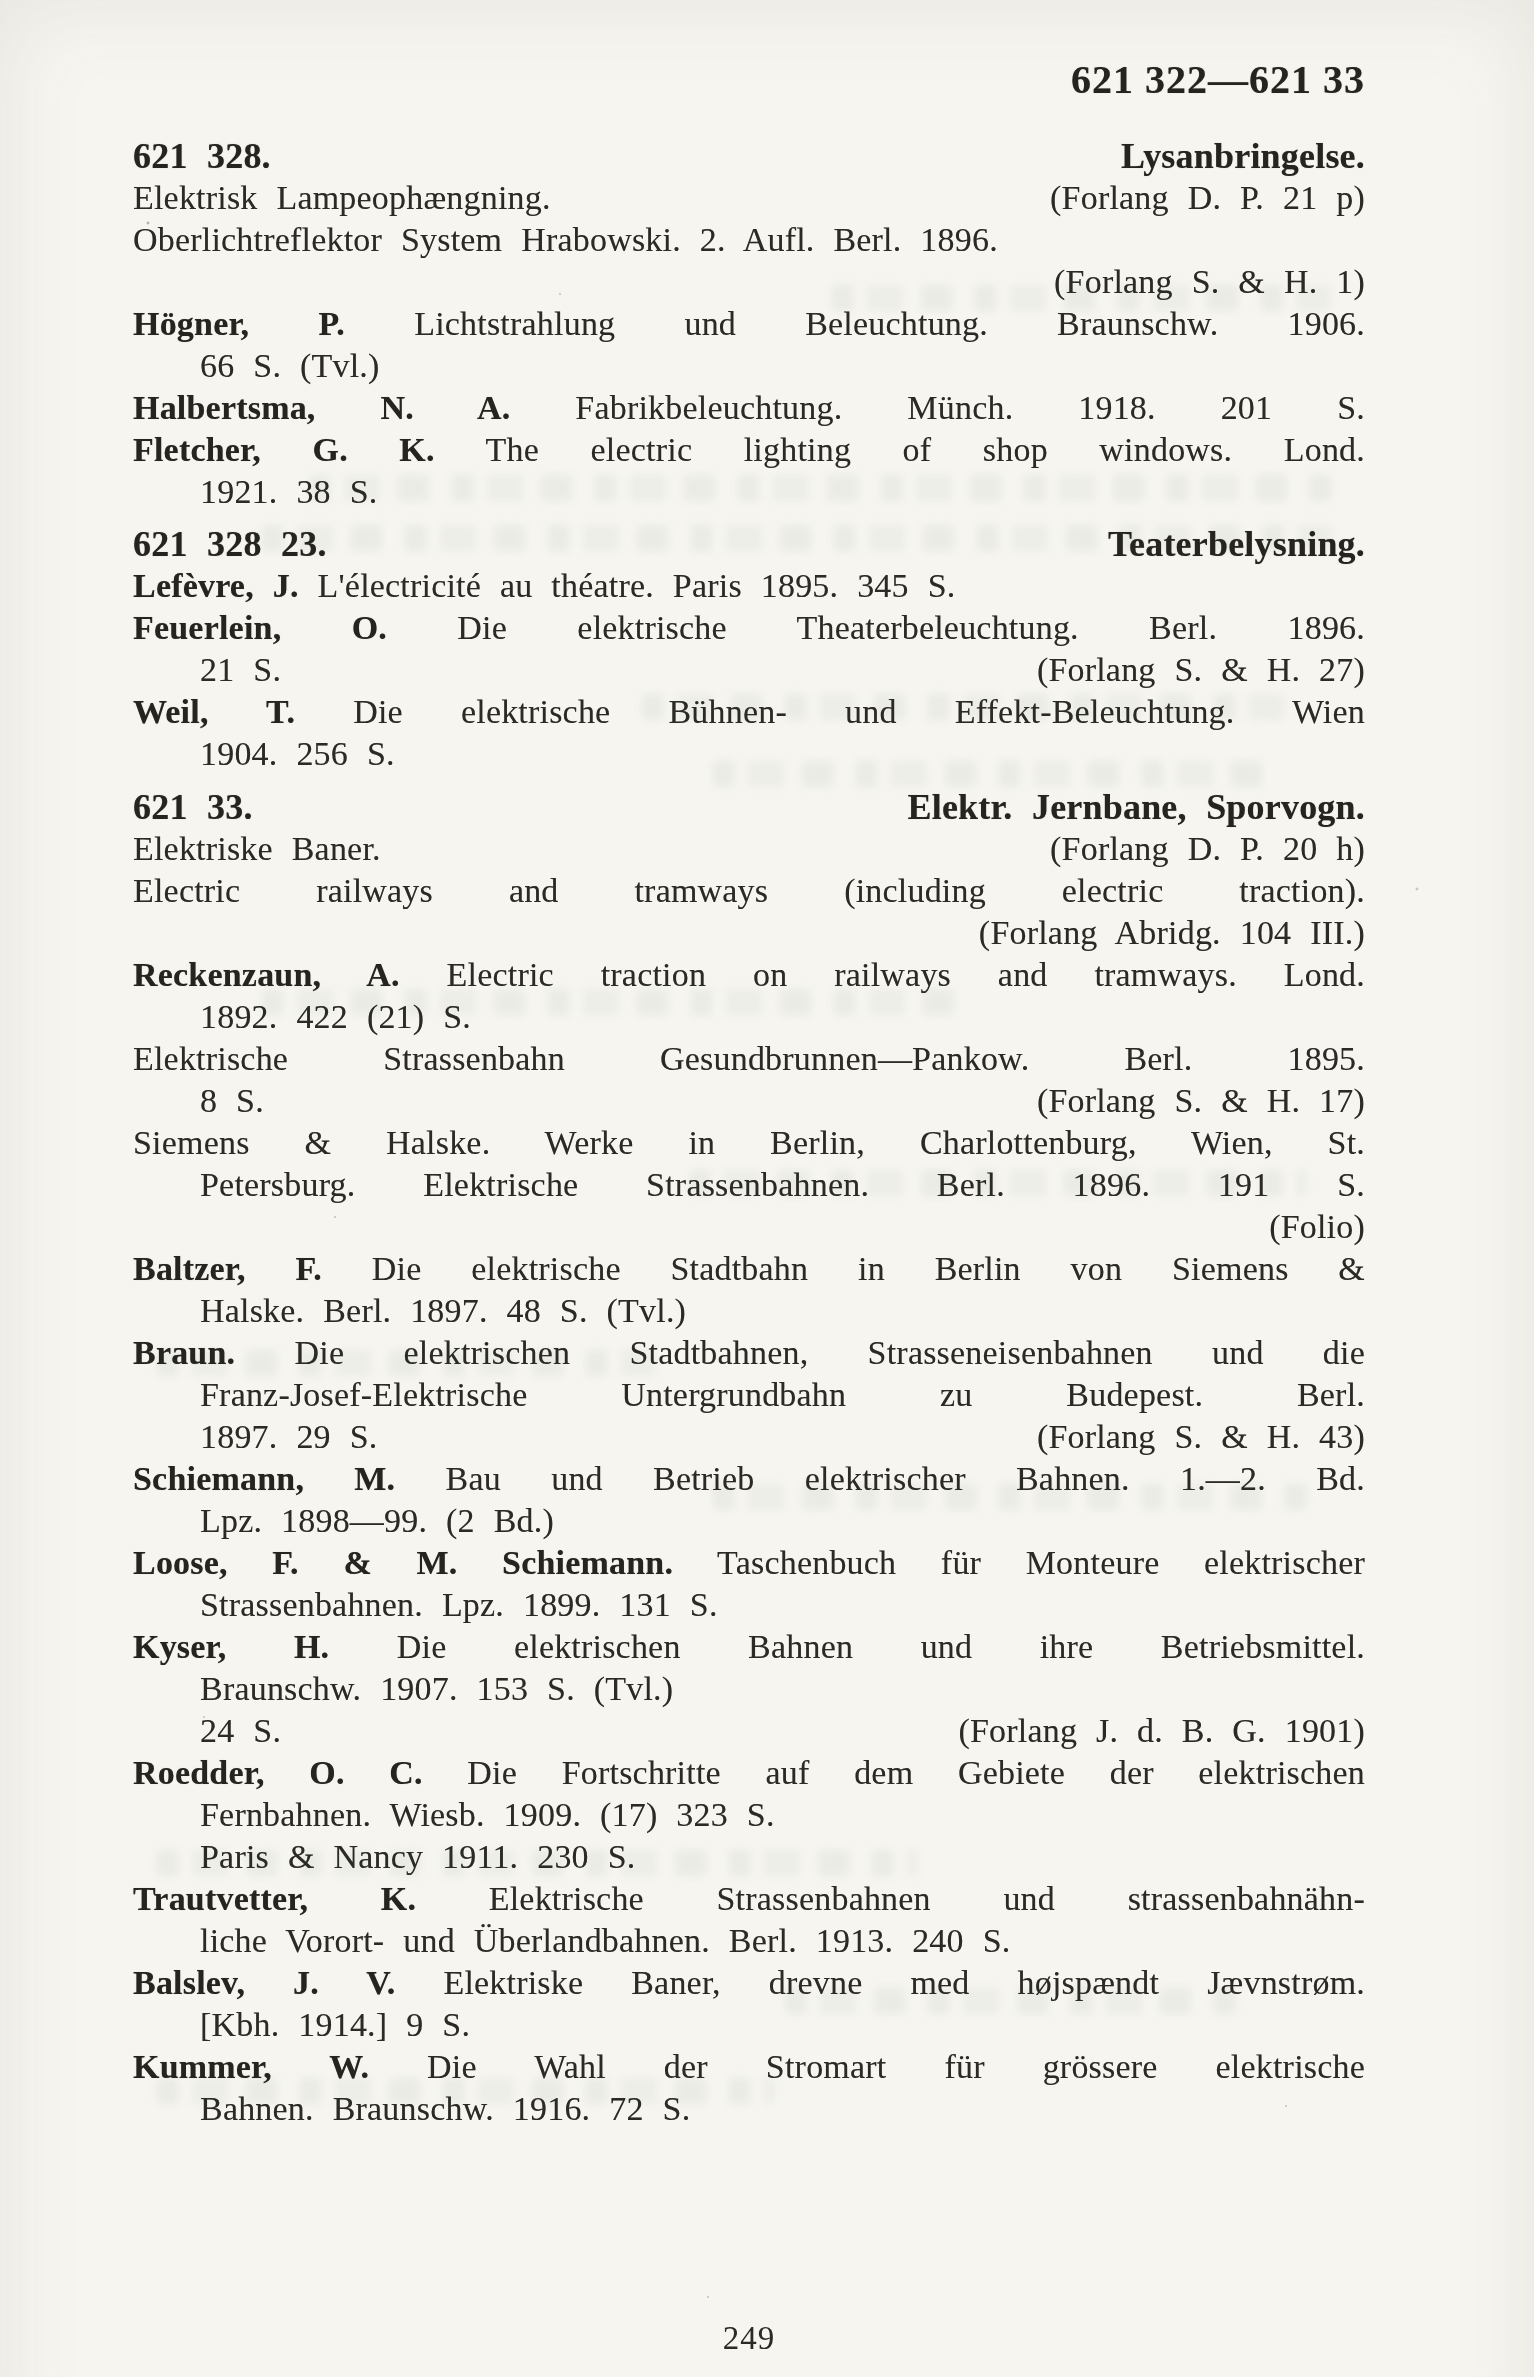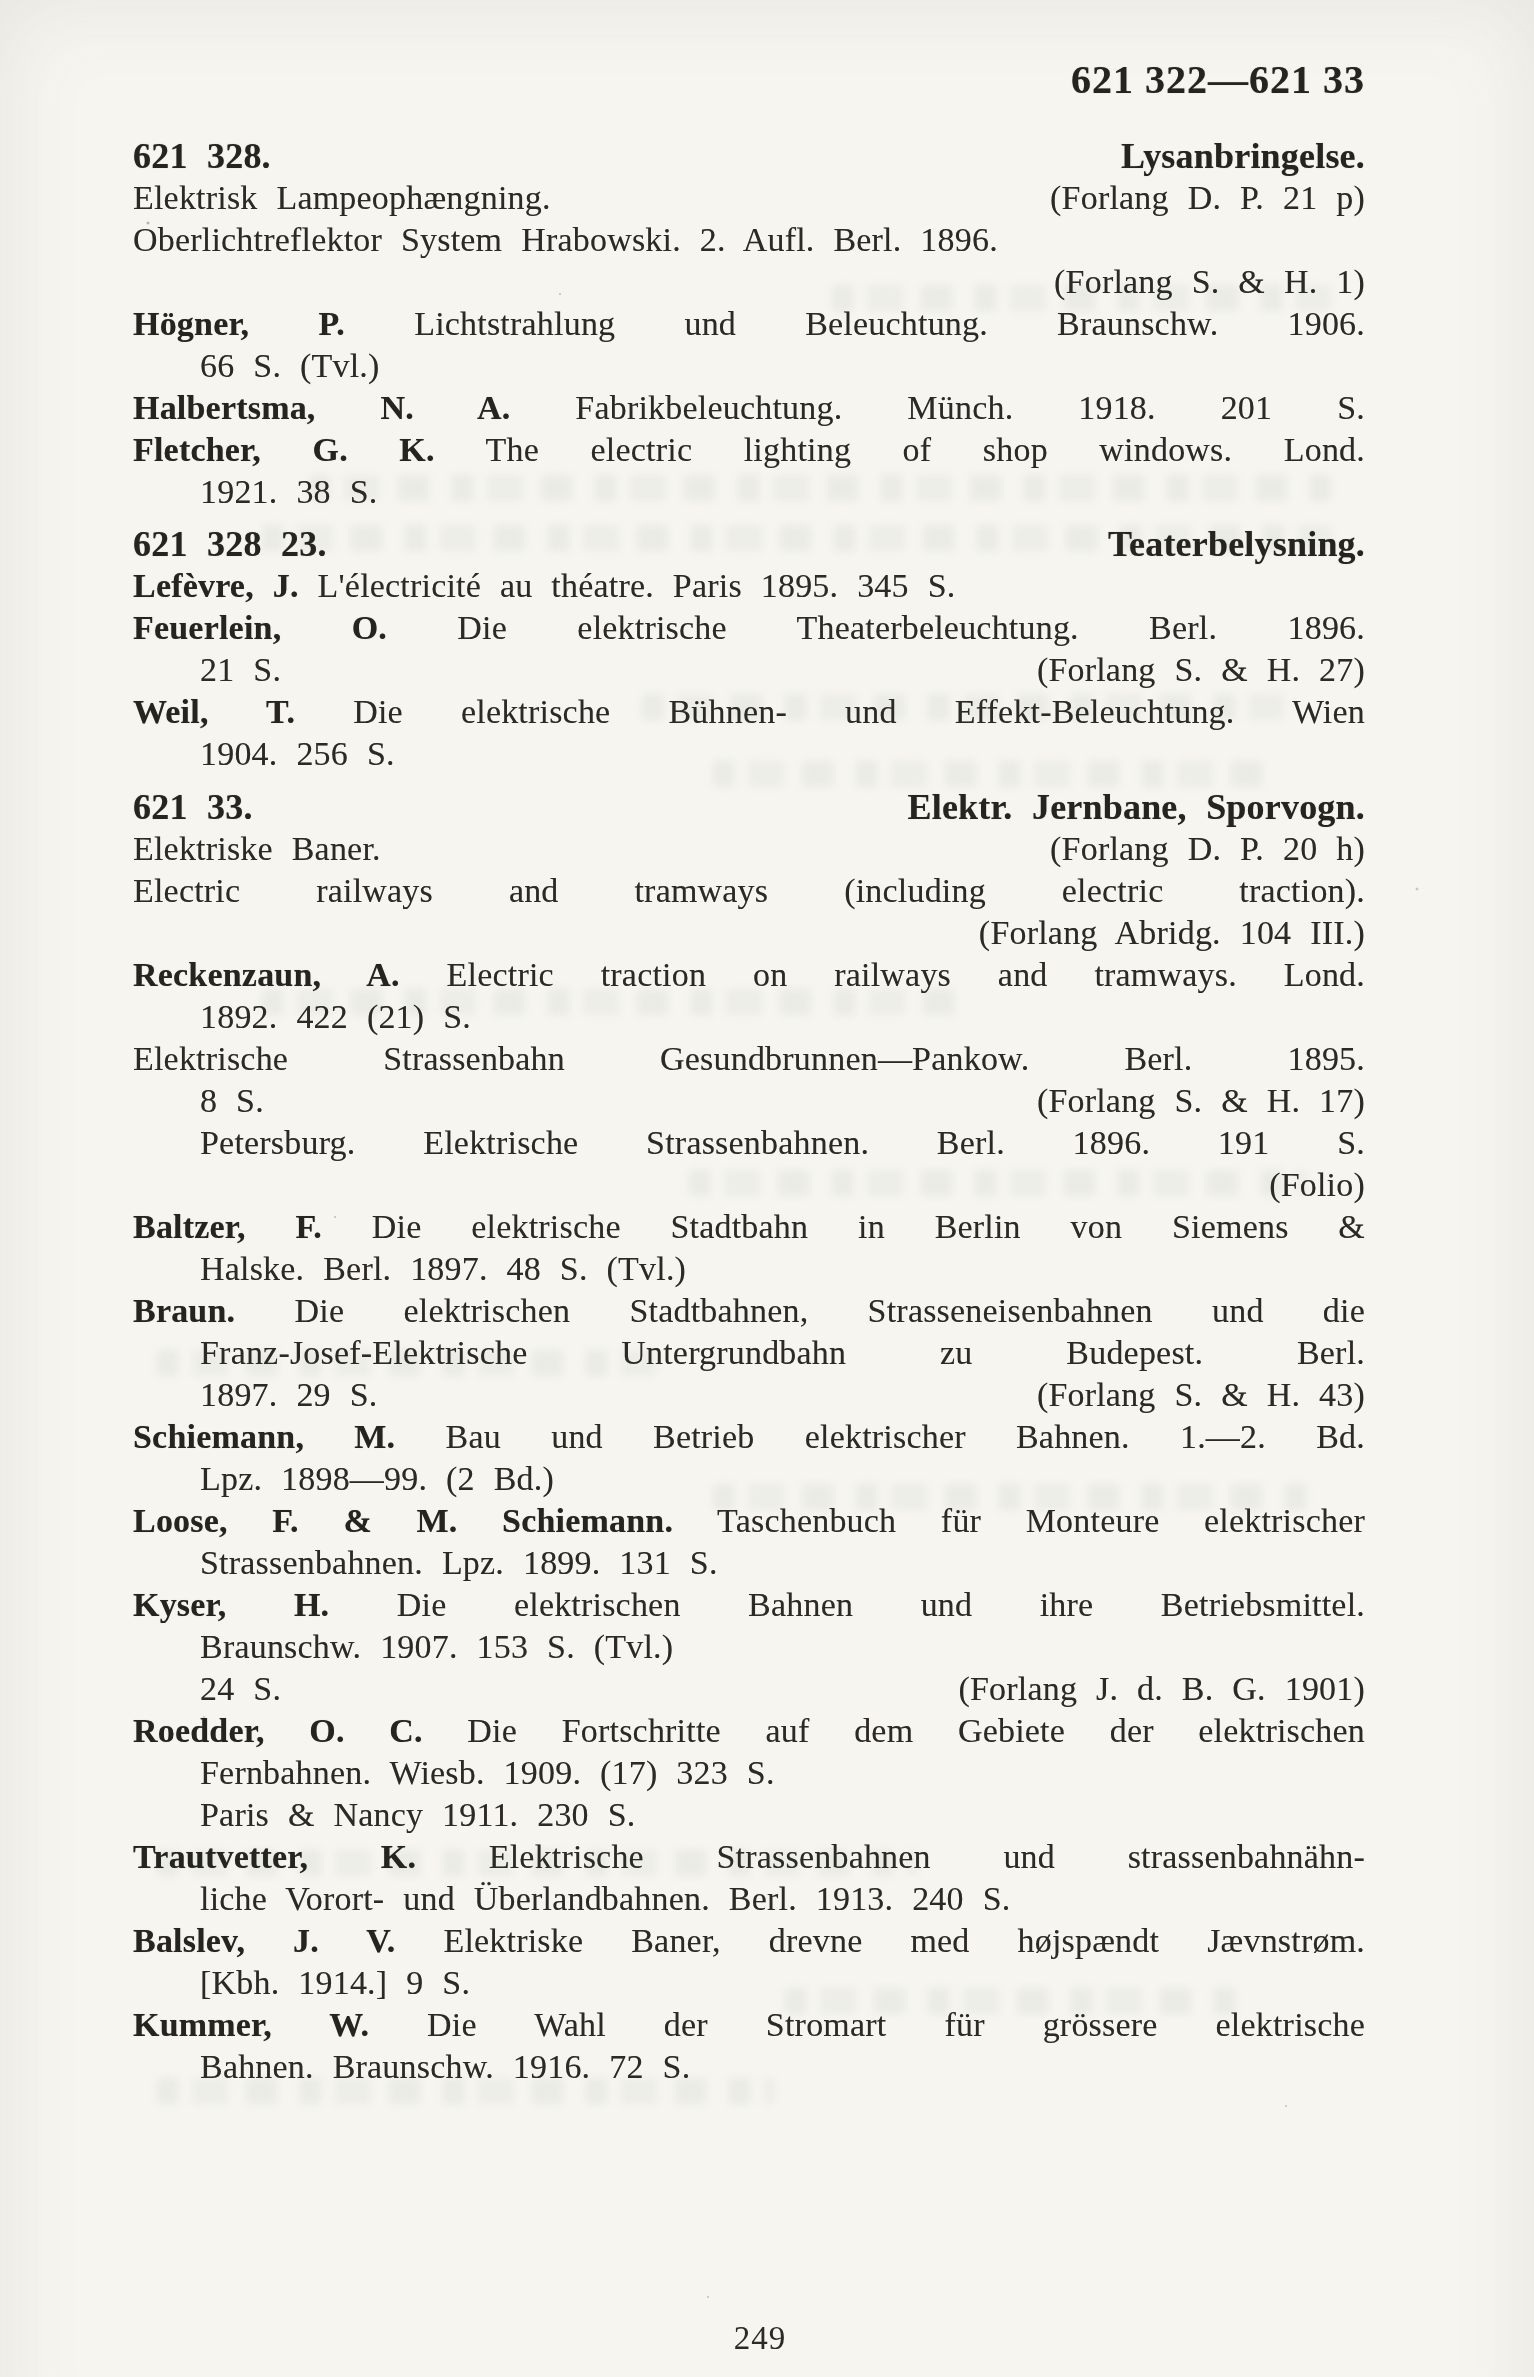--- a/index.html
+++ b/index.html
@@ -82,21 +82,21 @@
     align-items:flex-start;
     text-shadow:0 0 0.8px rgba(38,36,30,.42);
   }
   .lead{
     font-weight:bold;
     color:#26241e;
     text-shadow:0 0 0.7px rgba(38,36,30,.40);
   }
   .page-number{
     position:absolute;
-    top:2320px;left:144px;width:1232px;
+    top:2320px;left:133px;width:1232px;
     text-align:center;
     font-size:33px;
     letter-spacing:1px;
   }
 </style>
 </head>
 <body>
 
 <div class="page">
 
@@ -155,20 +155,21 @@
       </div>
       <div class="line justify"><span><span>Electric railways and tramways (including electric traction).</span></span></div>
       <div class="line right-only"><span class="right">(Forlang Abridg. 104 III.)</span></div>
       <div class="line justify"><span><span class="lead">Reckenzaun, A.</span><span> Electric traction on railways and tramways. Lond.</span></span></div>
       <div class="line indent"><span><span>1892. 422 (21) S.</span></span></div>
       <div class="line justify"><span><span>Elektrische Strassenbahn Gesundbrunnen—Pankow. Berl. 1895.</span></span></div>
       <div class="line indent split">
         <span><span>8 S.</span></span>
         <span class="right">(Forlang S. &amp; H. 17)</span>
       </div>
+      <div class="line justify"><span><span>Siemens &amp; Halske. Werke in Berlin, Charlottenburg, Wien, St.</span></span></div>
       <div class="line indent justify"><span><span>Petersburg. Elektrische Strassenbahnen. Berl. 1896. 191 S.</span></span></div>
       <div class="line right-only"><span class="right">(Folio)</span></div>
       <div class="line justify"><span><span class="lead">Baltzer, F.</span><span> Die elektrische Stadtbahn in Berlin von Siemens &amp;</span></span></div>
       <div class="line indent"><span><span>Halske. Berl. 1897. 48 S. (Tvl.)</span></span></div>
       <div class="line justify"><span><span class="lead">Braun.</span><span> Die elektrischen Stadtbahnen, Strasseneisenbahnen und die</span></span></div>
       <div class="line indent justify"><span><span>Franz-Josef-Elektrische Untergrundbahn zu Budepest. Berl.</span></span></div>
       <div class="line indent split">
         <span><span>1897. 29 S.</span></span>
         <span class="right">(Forlang S. &amp; H. 43)</span>
       </div>

